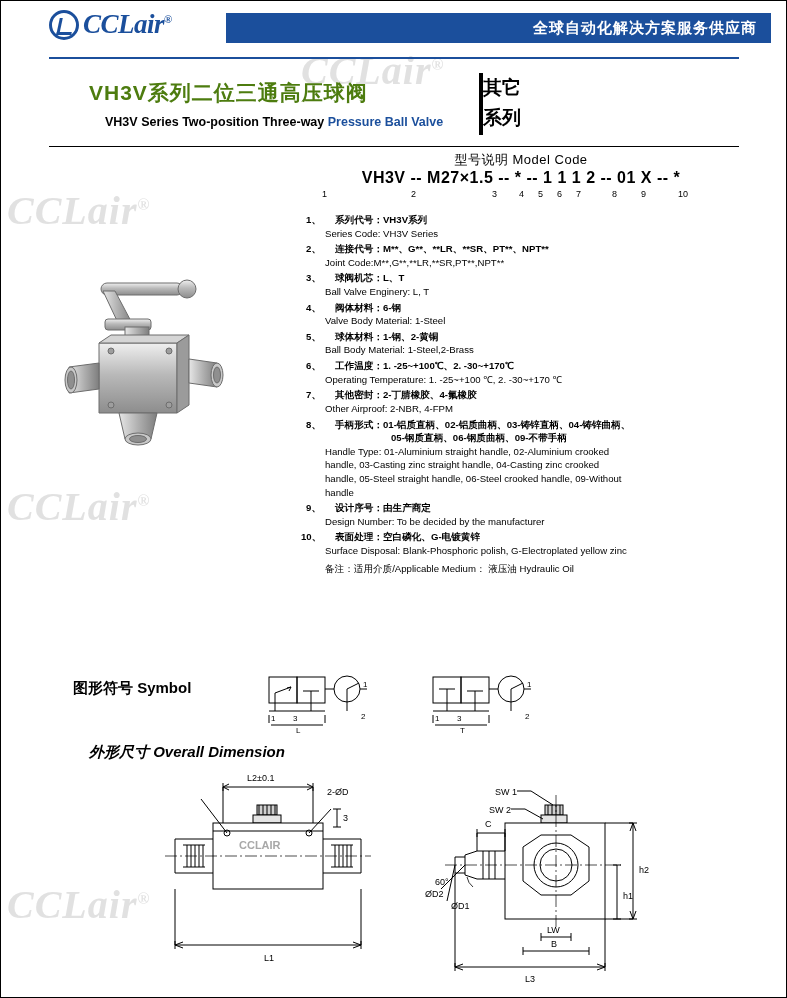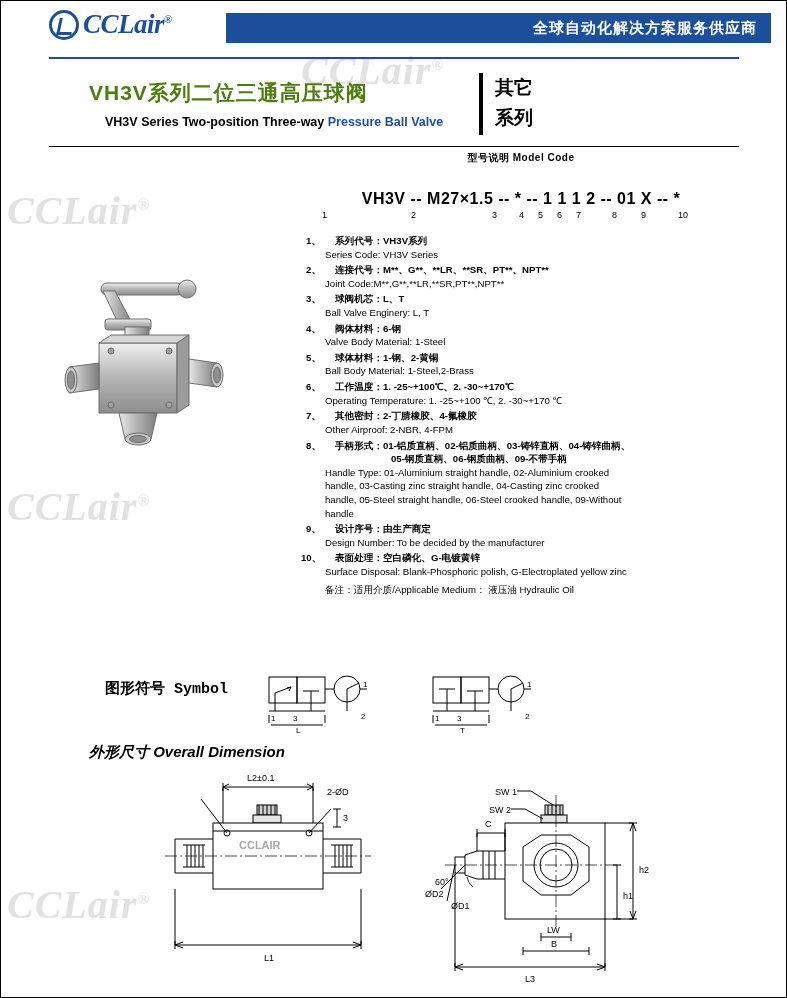--- a/index.html
+++ b/index.html
@@ -121,46 +121,44 @@
     left: 104px; top: 52px;
     font-size: 12.5px;
     font-weight: bold;
     color: #000;
   }
   .title-en .blue { color: #1b4f9c; }
   .series-box {
     position: absolute;
     left: 478px; top: 10px;
     border-left: 4px solid #000;
-    padding-left: 12px;
     height: 62px;
   }
   .series-box div {
     font-size: 19px;
     font-weight: bold;
     line-height: 30px;
     font-family: "Liberation Serif", serif;
   }
   .title-rule {
     position: absolute;
     left: 48px; top: 83px;
     width: 690px;
     border-top: 1.5px solid #000;
   }
 
   
   .model { position: absolute; left: 300px; top: 150px; width: 440px; z-index: 3;}
   .model-title {
-    font-size: 10px;
-    font-weight: bold;
+    font-size: 13px;
+    font-weight: normal;
     text-align: center;
     letter-spacing: .5px;
   }
   .code-line {
-    margin-top: 25px;
     text-align: center;
     font-size: 16px;
     font-weight: bold;
     letter-spacing: .5px;
   }
   .code-nums {
     position: relative;
     height: 14px;
     margin-top: 2px;
     font-size: 9px;
@@ -180,25 +178,24 @@
     padding-right: 4px;
     box-sizing: border-box;
   }
   .legend .body { flex: 1; }
   .legend .cn { font-weight: bold; margin-left: 10px; }
   .legend .note { margin-top: 4px; font-size: 9.6px; }
 
   
   .symbol-head {
     position: absolute;
-    left: 104px; top: 678px;
+    left: 72px; top: 678px;
     font-size: 15px;
     font-weight: bold;
     z-index: 3;
-    font-family: Liberation Mono, monospace;
   }
   .dim-head {
     position: absolute;
     left: 88px; top: 742px;
     font-size: 15px;
     font-weight: bold;
     z-index: 3;
     font-style: italic;
   }
   svg { display: block; }

